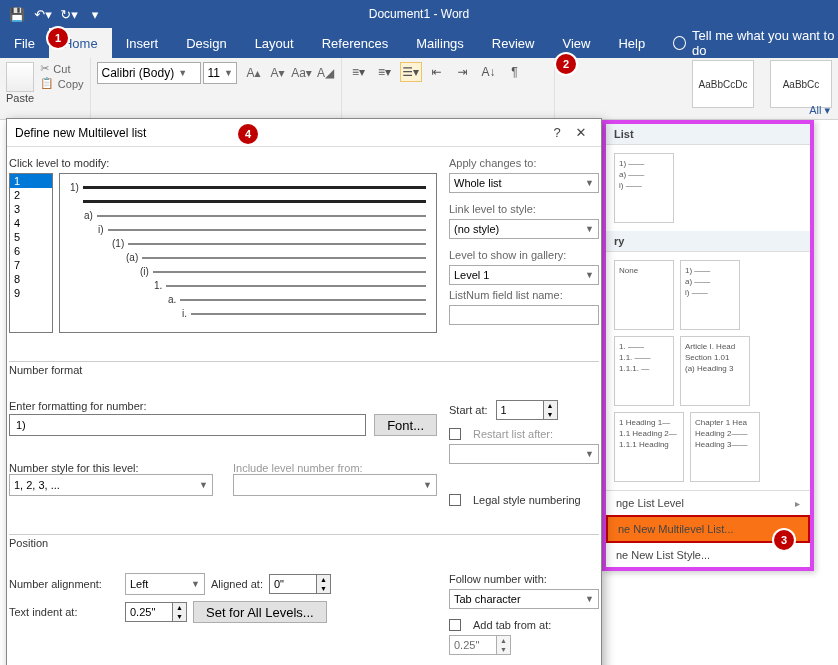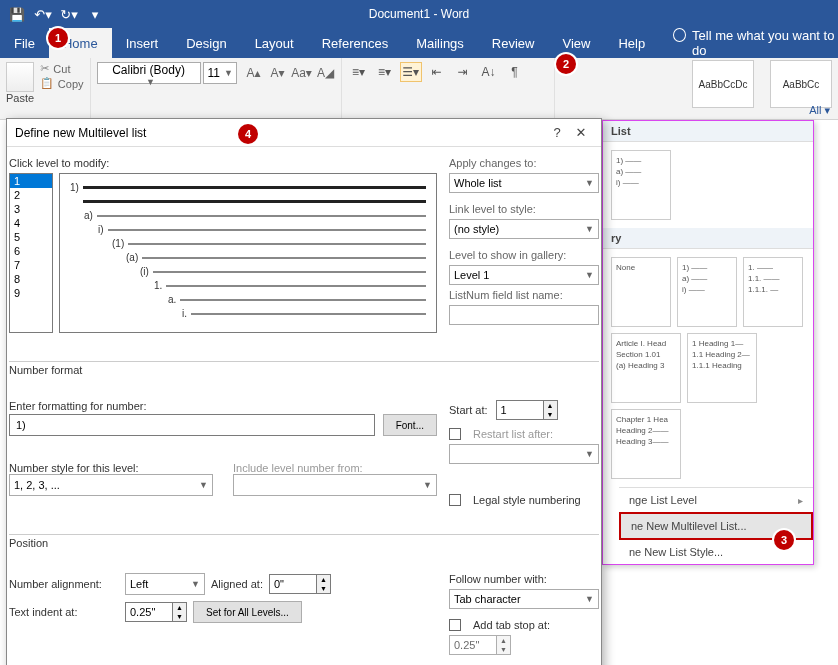--- a/index.html
+++ b/index.html
@@ -8,58 +8,58 @@
 
 .titlebar { background: #2b579a; height: 28px; display: flex; align-items: center; color: #fff; }
 .qat { display: flex; align-items: center; gap: 8px; padding-left: 8px; }
 .qat .q { width: 18px; height: 18px; display: flex; align-items: center; justify-content: center; color: #fff; font-size: 13px; }
 .doc-title { position: absolute; left: 50%; transform: translateX(-50%); font-size: 12px; color: #fff; }
 
 
 .menubar { background: #2b579a; height: 30px; display: flex; align-items: stretch; color: #fff; position: relative; }
 .menubar .tab { padding: 0 14px; display: flex; align-items: center; font-size: 13px; cursor: pointer; }
 .menubar .tab.active { background: #f3f3f3; color: #2b579a; }
-.tellme { display: flex; align-items: flex-start; gap: 6px; padding-left: 14px; font-size: 13px; }
+.tellme { display: flex; align-items: center; gap: 6px; padding-left: 14px; font-size: 13px; }
 .bulb { width: 14px; height: 14px; border: 1.5px solid #fff; border-radius: 50%; position: relative; }
 
 
 .ribbon { background: #f3f3f3; height: 62px; border-bottom: 1px solid #d4d4d4; display: flex; position: relative; }
 .rgroup { border-right: 1px solid #e0e0e0; padding: 4px 6px; display: flex; flex-direction: column; }
 .paste-btn { display: flex; flex-direction: column; align-items: center; font-size: 11px; color: #444; }
 .paste-icon { width: 28px; height: 30px; border: 1px solid #ccc; background: linear-gradient(#fff,#eee); position: relative; }
 .clip-small { display: flex; flex-direction: column; gap: 2px; margin-left: 6px; font-size: 11px; color: #666; }
 .clip-small div { display: flex; align-items: center; gap: 4px; }
 .scissors::before { content: "✂"; color: #888; }
 .copy-ic::before { content: "📋"; font-size: 11px; }
 
 .font-box { display: flex; align-items: center; gap: 2px; }
 .combo { background: #fff; border: 1px solid #ababab; height: 22px; display: flex; align-items: center; padding: 0 4px; font-size: 12px; }
 .combo .dd { margin-left: 4px; font-size: 9px; color: #666; }
-.font-name { width: 104px; flex-direction: column; }
+.font-name { width: 104px; }
 .font-size { width: 34px; }
 .rb-icons { display: flex; gap: 6px; margin-left: 6px; }
 .rb-ic { width: 18px; height: 18px; color: #666; display: flex; align-items: center; justify-content: center; font-size: 12px; }
 
 .para-icons { display: flex; gap: 4px; flex-wrap: wrap; width: 200px; }
 .pi { width: 22px; height: 20px; color: #555; display: flex; align-items: center; justify-content: center; font-size: 12px; border: 1px solid transparent; }
 .pi.hl { border: 1px solid #f0c36d; background: #fff3d6; }
 
 .styles { display: flex; gap: 16px; margin-left: auto; padding: 2px 6px; }
 .style-box { width: 62px; height: 48px; border: 1px solid #ccc; background: #fff; display: flex; flex-direction: column; align-items: center; justify-content: center; font-size: 10px; color: #333; }
 .all-drop { position: absolute; right: 8px; bottom: 2px; font-size: 11px; color: #2b579a; }
 
 
-.ml-dropdown { position: absolute; left: 602px; top: 120px; width: 212px; background: #fff; border: 1px solid #d946ef; box-shadow: 2px 2px 6px rgba(0,0,0,.2); z-index: 5; }
+.ml-dropdown { position: absolute; left: 602px; top: 120px; width: 212px; background: #fff; border: 4px solid #d946ef; box-shadow: 2px 2px 6px rgba(0,0,0,.2); z-index: 5; }
 .ml-head { background: #eef3f8; padding: 4px 8px; font-size: 11px; font-weight: bold; color: #444; border-bottom: 1px solid #ddd; }
 .ml-grid { display: flex; flex-wrap: wrap; gap: 6px; padding: 8px; }
 .ml-item { width: 60px; height: 70px; border: 1px solid #ccc; background: #fff; font-size: 8px; padding: 4px; line-height: 1.4; color: #555; overflow: hidden; }
 .ml-item.wide { width: 70px; }
-.ml-menu { border-top: 1px solid #ddd; margin-left: 16px; }
+.ml-menu { border-top: 1px solid #ddd; }
 .ml-menu-item { padding: 6px 10px; font-size: 11px; color: #444; display: flex; align-items: center; justify-content: space-between; }
-.ml-menu-item.sel { background: #e5e5e5; border: 2px solid #c00000; }
+.ml-menu-item.sel { background: #f97316; border: 2px solid #c00000; }
 .ml-menu-item .arrow { font-size: 10px; color: #888; }
 
 
 .dialog { position: absolute; left: 6px; top: 118px; width: 596px; background: #fff; border: 1px solid #888; box-shadow: 3px 3px 10px rgba(0,0,0,.3); z-index: 10; }
 .dlg-title { height: 28px; display: flex; align-items: center; padding: 0 8px; font-size: 12px; border-bottom: 1px solid #ddd; }
 .dlg-title .ttl { flex: 1; }
 .dlg-title .tbtn { width: 24px; text-align: center; font-size: 13px; color: #444; cursor: pointer; }
 .dlg-body { padding: 10px 2px 14px; display: flex; flex-direction: column; gap: 24px; position: relative; }
 
 .section-row { display: flex; gap: 12px; }
@@ -80,21 +80,21 @@
 
 .rc-lbl { font-size: 11px; color: #666; }
 .rc-combo { border: 1px solid #ababab; height: 20px; display: flex; align-items: center; padding: 0 4px; font-size: 11px; background: #fff; }
 .rc-combo .dd { margin-left: auto; font-size: 9px; color: #666; }
 .rc-input { border: 1px solid #ababab; height: 20px; padding: 0 4px; font-size: 11px; background: #fff; width: 100%; }
 
 .fieldset-lbl { font-size: 11px; color: #333; border-top: 1px solid #ccc; padding-top: 2px; margin-top: 4px; }
 
 .row { display: flex; align-items: center; gap: 8px; }
 .input { border: 1px solid #7a7a7a; height: 22px; padding: 0 6px; font-size: 11px; background: #fff; }
-.btn { border: 1px solid #adadad; background: #e1e1e1; height: 22px; padding: 0 12px; font-size: 10px; cursor: pointer; display: inline-flex; align-items: center; }
+.btn { border: 1px solid #adadad; background: #e1e1e1; height: 22px; padding: 0 12px; font-size: 13px; cursor: pointer; display: inline-flex; align-items: center; }
 .btn.primary { border: 1px solid #0067c0; background: #e5f1fb; }
 
 .spin { display: flex; }
 .spin input { width: 48px; border: 1px solid #7a7a7a; height: 20px; padding: 0 4px; font-size: 11px; }
 .spin .sp { width: 14px; display: flex; flex-direction: column; border: 1px solid #7a7a7a; border-left: none; }
 .spin .sp div { flex: 1; font-size: 7px; text-align: center; line-height: 9px; background: #f0f0f0; }
 
 .chk { width: 12px; height: 12px; border: 1px solid #666; display: inline-block; vertical-align: middle; margin-right: 4px; }
 
 .dlg-foot { display: flex; justify-content: flex-end; gap: 8px; padding: 10px 14px; }
@@ -390,21 +390,21 @@
         </div>
       </div>
       <div class="right-col">
         <div class="lbl">Follow number with:</div>
         <div class="rc-combo">
             <span>Tab character</span>
             <span class="dd">▼</span>
           </div>
         <div class="row" style="margin-top:6px">
             <span class="chk"></span>
-            <span class="lbl">Add tab stop at:</span>
+            <span class="lbl">Add tab from at:</span>
           </div>
         <div class="spin" style="opacity:.6">
             <input value="0.25&quot;" style="">
             <div class="sp">
               <div>▲</div>
               <div>▼</div>
             </div>
           </div>
       </div>
     </div>

